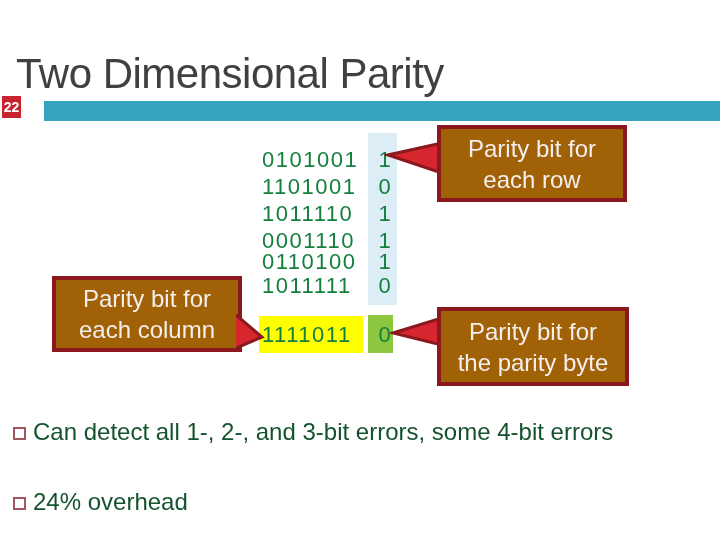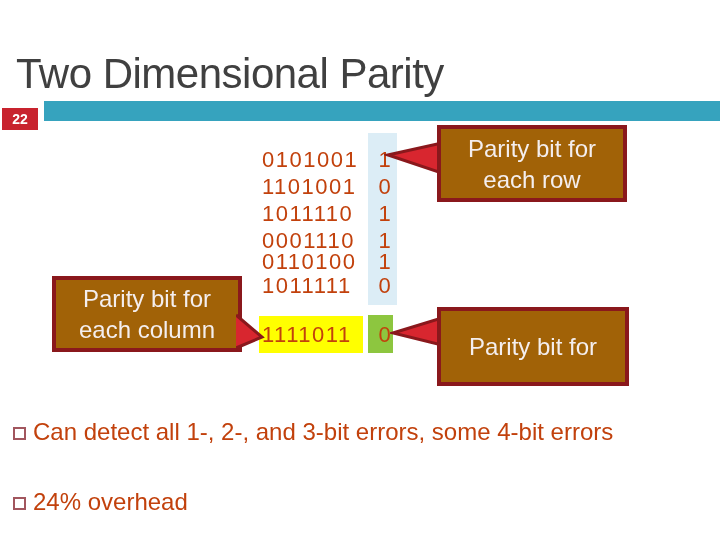--- a/index.html
+++ b/index.html
@@ -5,21 +5,21 @@
   html,body{margin:0;padding:0;background:#fff;}
   .slide{
     position:relative;width:720px;height:540px;background:#ffffff;
     font-family:"Liberation Sans", sans-serif;overflow:hidden;
   }
   .title{
     position:absolute;left:16px;top:30px;width:680px;
     font-size:42px;letter-spacing:-0.5px;color:#404040;white-space:nowrap;margin-top:20px;
   }
   .page-num{
-    position:absolute;left:2px;top:108px;width:36px;height:22px;
+    position:absolute;left:2px;top:96px;width:19px;height:22px;
     background:#c8232e;color:#ffffff;font-size:14px;font-weight:bold;
     display:flex;align-items:center;justify-content:center;
   }
   .teal-bar{
     position:absolute;left:44px;top:101px;width:676px;height:20px;
     background:#36a3be;
   }
   
   .parity-col-bg{
     position:absolute;left:368px;top:133px;width:29px;height:172px;
@@ -28,40 +28,40 @@
   .parity-row-bg{
     position:absolute;left:259px;top:316px;width:104px;height:37px;
     background:#ffff00;
   }
   .parity-byte-bg{
     position:absolute;left:368px;top:315px;width:25px;height:38px;
     background:#8dc63f;
   }
   .mrow{
     position:absolute;left:262px;height:27px;line-height:27px;
-    font-size:22px;color:#c2410c;white-space:nowrap;
+    font-size:22px;color:#15803d;white-space:nowrap;
   }
   .mrow .bits{display:inline-block;letter-spacing:1.5px;}
   .mrow .pbit{position:absolute;left:108px;width:29px;text-align:center;letter-spacing:0;}
   
   .callout{
     position:absolute;width:182px;background:#a16207;border:4px solid #8a181c;
     color:#f4eeee;font-size:24px;line-height:31px;text-align:center;
     display:flex;flex-direction:column;justify-content:center;
   }
   .tail{position:absolute;}
   
   .bullet-item{position:absolute;left:12px;}
   .bullet-sq{
     position:absolute;left:1px;width:9px;height:9px;
     border:2px solid #a2565e;background:#fff;
   }
   .bullet-text{
     position:absolute;left:21px;top:0;width:660px;
-    font-size:24px;line-height:35px;color:#c2410c;
+    font-size:24px;line-height:35px;color:#14532d;
   }
 </style>
 </head>
 <body>
 
 <div class="slide">
 
   <div class="title">Two Dimensional Parity</div>
 
   <div class="page-num">22</div>
@@ -119,20 +119,21 @@
     <polygon points="26,29 0,7 0,40" fill="#d8262f"></polygon>
     <path d="M0,7 L26,29 L0,40" fill="none" stroke="#8a181c" stroke-width="3"></path>
   </svg>
 
   <svg class="tail" style="left:390px;top:315px" width="52" height="36">
     <polygon points="3,18 52,3 52,30" fill="#d8262f"></polygon>
     <path d="M52,3 L3,18 L52,30" fill="none" stroke="#8a181c" stroke-width="3"></path>
   </svg>
   <div class="callout" style="left:437px;top:307px;height:71px;width:184px">
     <div>Parity bit for</div>
+    <div>the parity byte</div>
   </div>
 
   <div class="bullet-item" style="top:414px">
     <span class="bullet-sq" style="top:13px"></span>
     <div class="bullet-text">Can detect all 1-, 2-, and 3-bit errors, some 4-bit errors</div>
   </div>
   <div class="bullet-item" style="top:484px">
     <span class="bullet-sq" style="top:13px"></span>
     <div class="bullet-text">24% overhead</div>
   </div>

